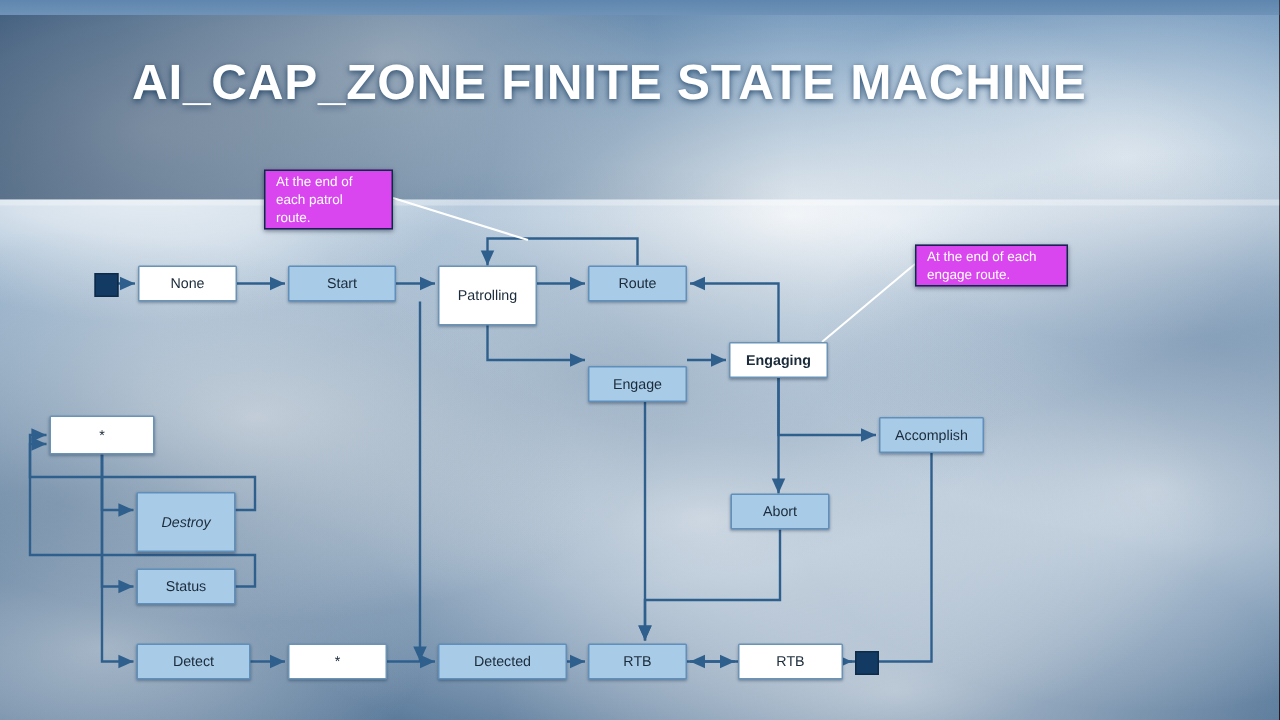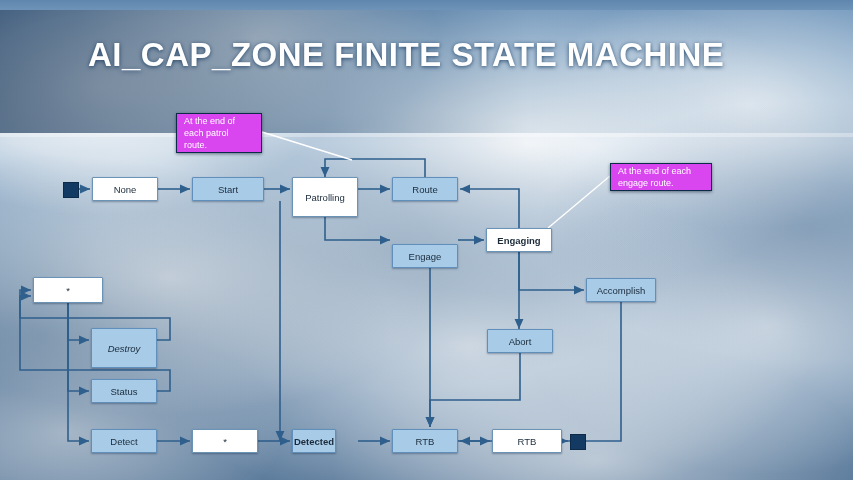--- a/index.html
+++ b/index.html
@@ -214,27 +214,27 @@
       </div>
     <div class="node white" style="left:33px; top:277px; width:70px; height:26px;">
         <span>*</span>
       </div>
     <div class="node blue" style="left:91px; top:328px; width:66px; height:40px;font-style:italic;">
         <span>Destroy</span>
       </div>
     <div class="node blue" style="left:91px; top:379px; width:66px; height:24px;">
         <span>Status</span>
       </div>
-    <div class="node blue" style="left:91px; top:429px; width:66px; height:24px;">
+    <div class="node blue" style="left:91px; top:429px; width:76px; height:24px;">
         <span>Detect</span>
       </div>
     <div class="node white" style="left:192px; top:429px; width:66px; height:24px;">
         <span>*</span>
       </div>
-    <div class="node blue" style="left:292px; top:429px; width:44px; height:24px;font-weight:bold;">
+    <div class="node blue" style="left:292px; top:429px; width:86px; height:24px;">
         <span>Detected</span>
       </div>
     <div class="node blue" style="left:392px; top:429px; width:66px; height:24px;">
         <span>RTB</span>
       </div>
     <div class="node white" style="left:492px; top:429px; width:70px; height:24px;">
         <span>RTB</span>
       </div>
     <div class="terminal" style="left:570px; top:434px;"></div>
 

